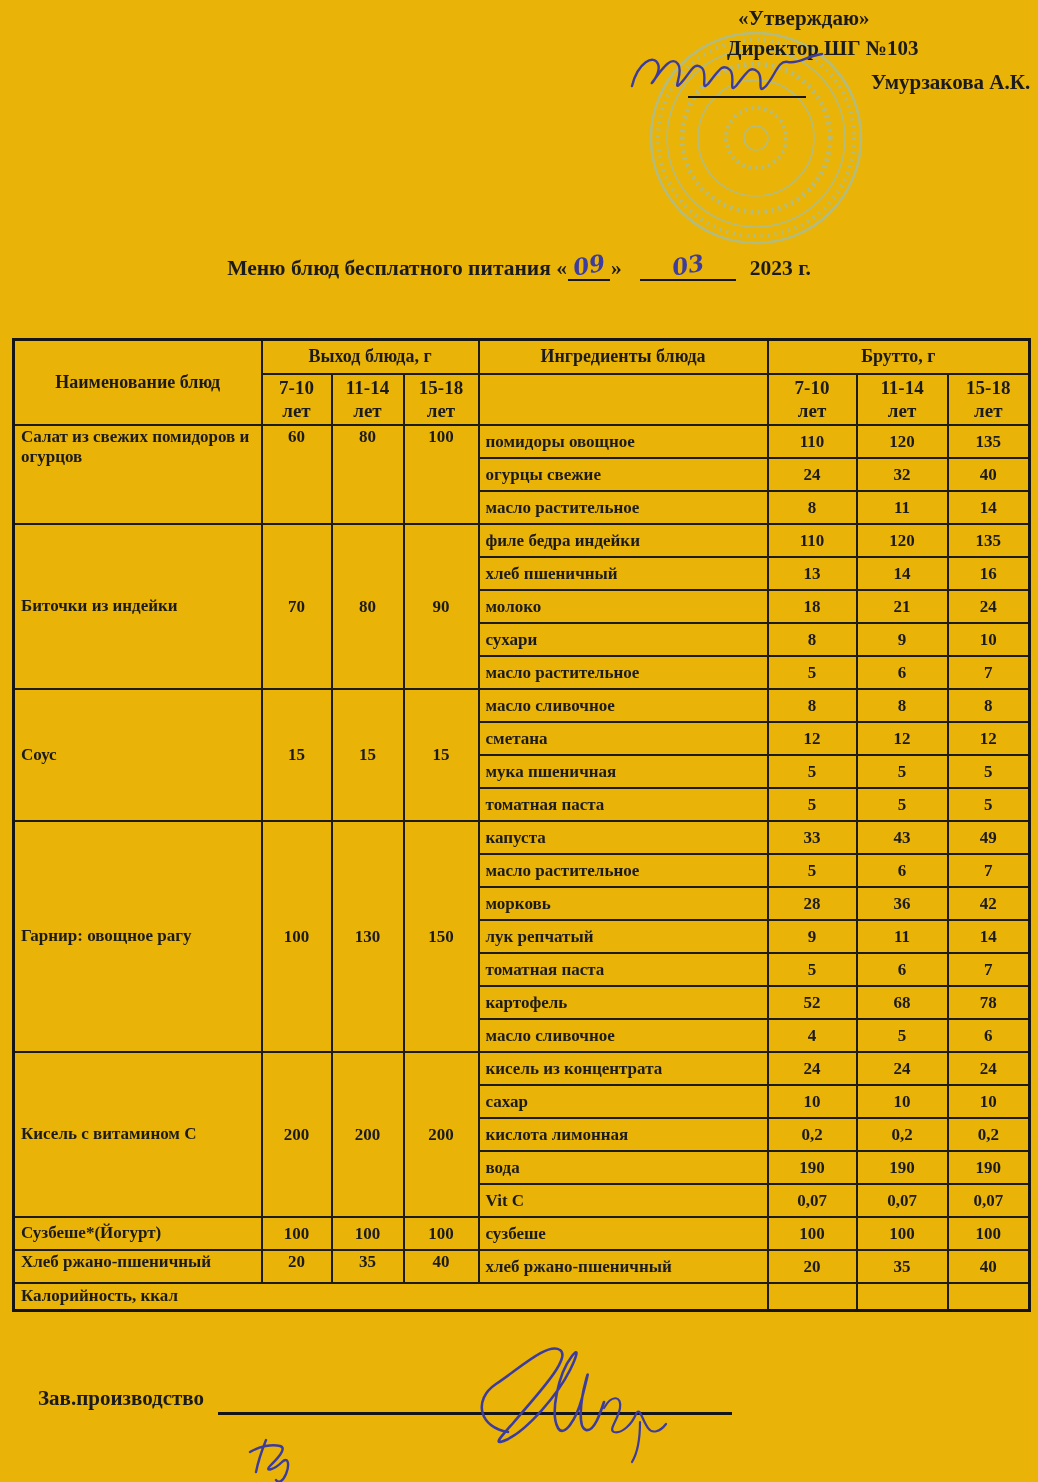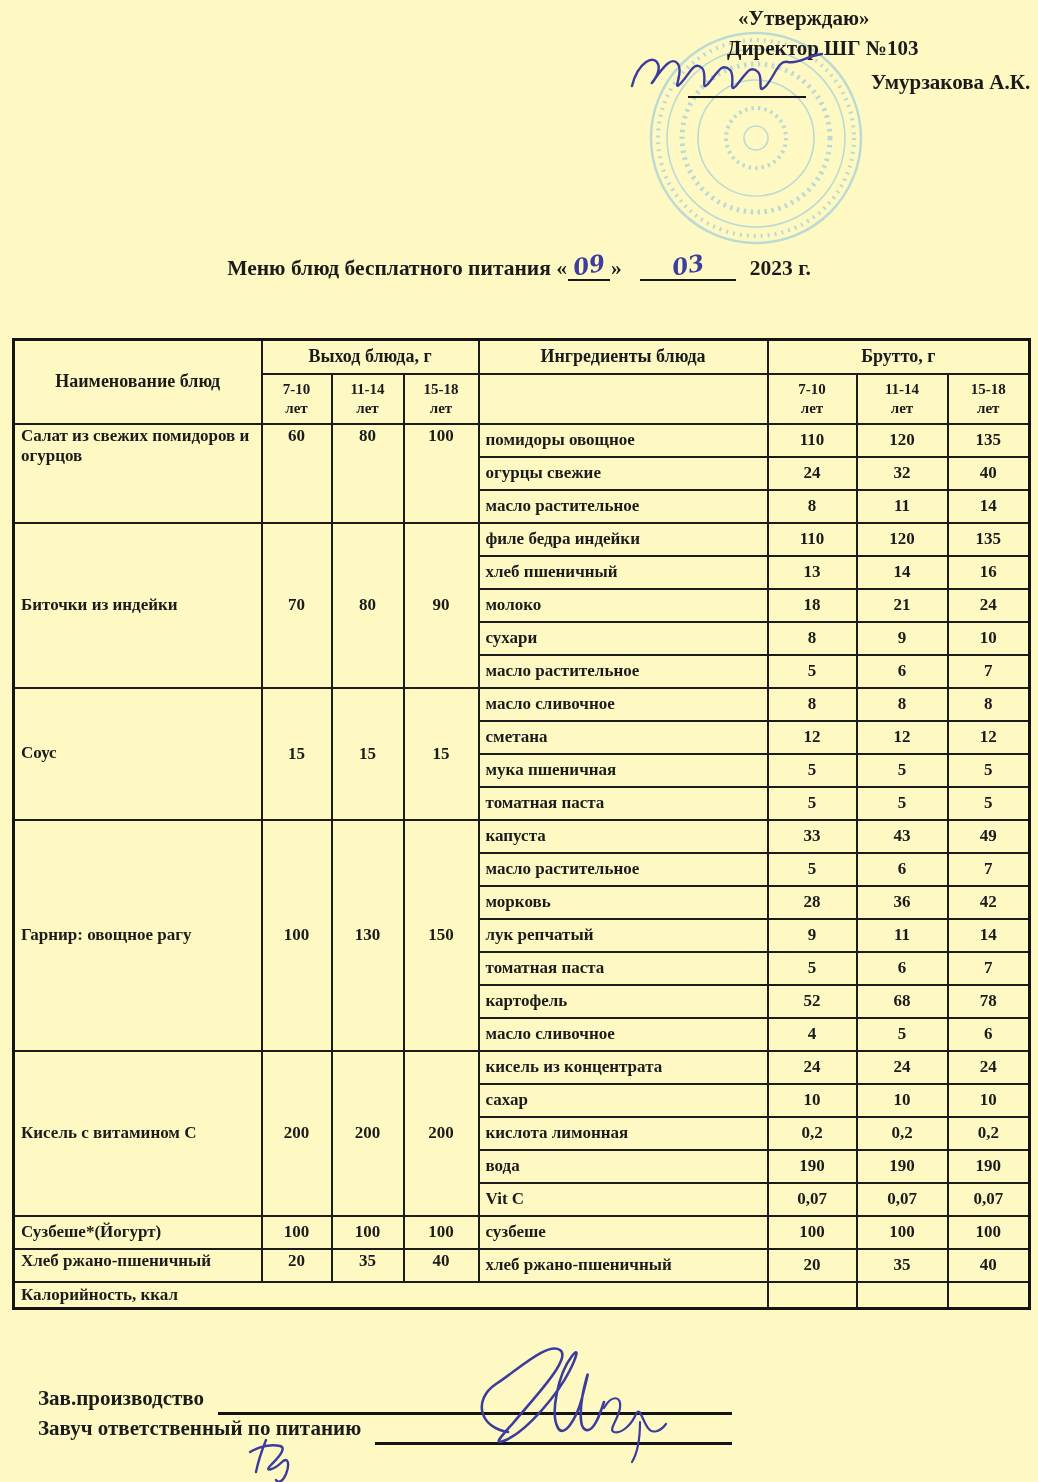--- a/index.html
+++ b/index.html
@@ -1,19 +1,19 @@
 <!DOCTYPE html>
 <html><head>
 <meta charset="utf-8">
 <style>
   html,body{margin:0;padding:0;background:#e8e8e8;}
   .page{
     position:relative;
     width:1038px;height:1482px;
-    background:#fef9c3;
+    background:#eab308;
     font-family:"Liberation Serif","DejaVu Serif",serif;
     font-weight:bold;
     color:#1b1b1b;
     overflow:hidden;
   }
   
   .abs{position:absolute;}
   .approval-quote{top:6px;left:738px;font-size:21px;}
   .approval-role{top:36px;left:727px;font-size:21px;}
   .director-name{top:70px;left:871px;font-size:21px;}
@@ -36,21 +36,21 @@
   }
   table.menu th,table.menu td{
     border:2px solid #1c1c1c;
     padding:1px 6px;
     overflow:hidden;
   }
   table.menu{border:3px solid #141414;}
   thead tr.h1{height:34px;}
   thead tr.h2{height:50px;}
   thead th{font-size:18px;padding:0 2px;}
-  th.age{font-size:15px;line-height:1.25;}
+  th.age{font-size:19px;line-height:1.25;}
   td.dish{text-align:left;vertical-align:middle;line-height:1.2;}
   td.ing{text-align:left;vertical-align:middle;}
   td.num{text-align:center;vertical-align:middle;}
   td.va-top{vertical-align:top;padding-top:2px;}
   tbody tr{height:33px;}
   tr.cal-row{height:27px;}
   tr.cal-row td{text-align:left;}
   
   .sign-block{top:1386px;left:38px;width:694px;font-size:21px;}
   .sig-line{display:flex;align-items:flex-start;height:30px;}
@@ -308,24 +308,20 @@
           <td class="num"></td>
         </tr>
       </tbody>
   </table>
 
   <div class="abs sign-block">
     <div class="sig-line">
       <span>Зав.производство</span>
       <span class="rule"></span>
     </div>
-    <div class="sig-line">
-      <span>Завуч ответственный по питанию</span>
-      <span class="rule"></span>
-    </div>
   </div>
 
   <svg class="abs chef-sig-svg sig" width="220" height="132" viewBox="0 0 220 132">
     <path stroke-width="2.6" d="M46,96 C18,92 10,64 34,48 C58,32 86,6 98,14 C110,22 74,60 52,86 C38,102 30,110 44,104 C66,94 96,58 108,34 C114,22 118,10 110,20 C96,38 88,78 96,92 C102,102 114,84 120,62 C124,46 128,30 124,44 C118,66 116,92 124,94 C132,96 138,78 142,66"></path>
     <path stroke-width="2.2" d="M142,72 C150,58 160,60 158,72 C156,84 146,94 152,96 C160,98 170,88 174,78 C178,70 180,84 186,92 C190,98 198,96 204,88 M178,86 C178,100 176,116 170,126"></path>
   </svg>
   <svg class="abs nurse-sig-svg sig" width="64" height="52" viewBox="0 0 64 52">
     <path stroke-width="2.4" d="M20,6 C16,16 12,28 10,38 M4,18 C14,12 26,10 34,12 C42,14 30,26 24,32 C18,38 28,36 36,28 C42,22 44,30 40,40 C37,47 33,50 30,46"></path>
   </svg>
 

